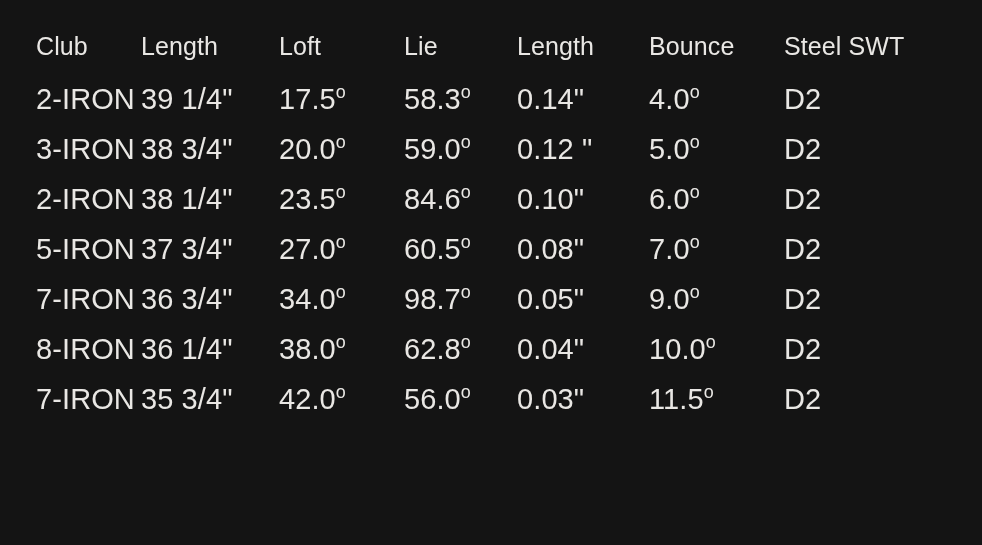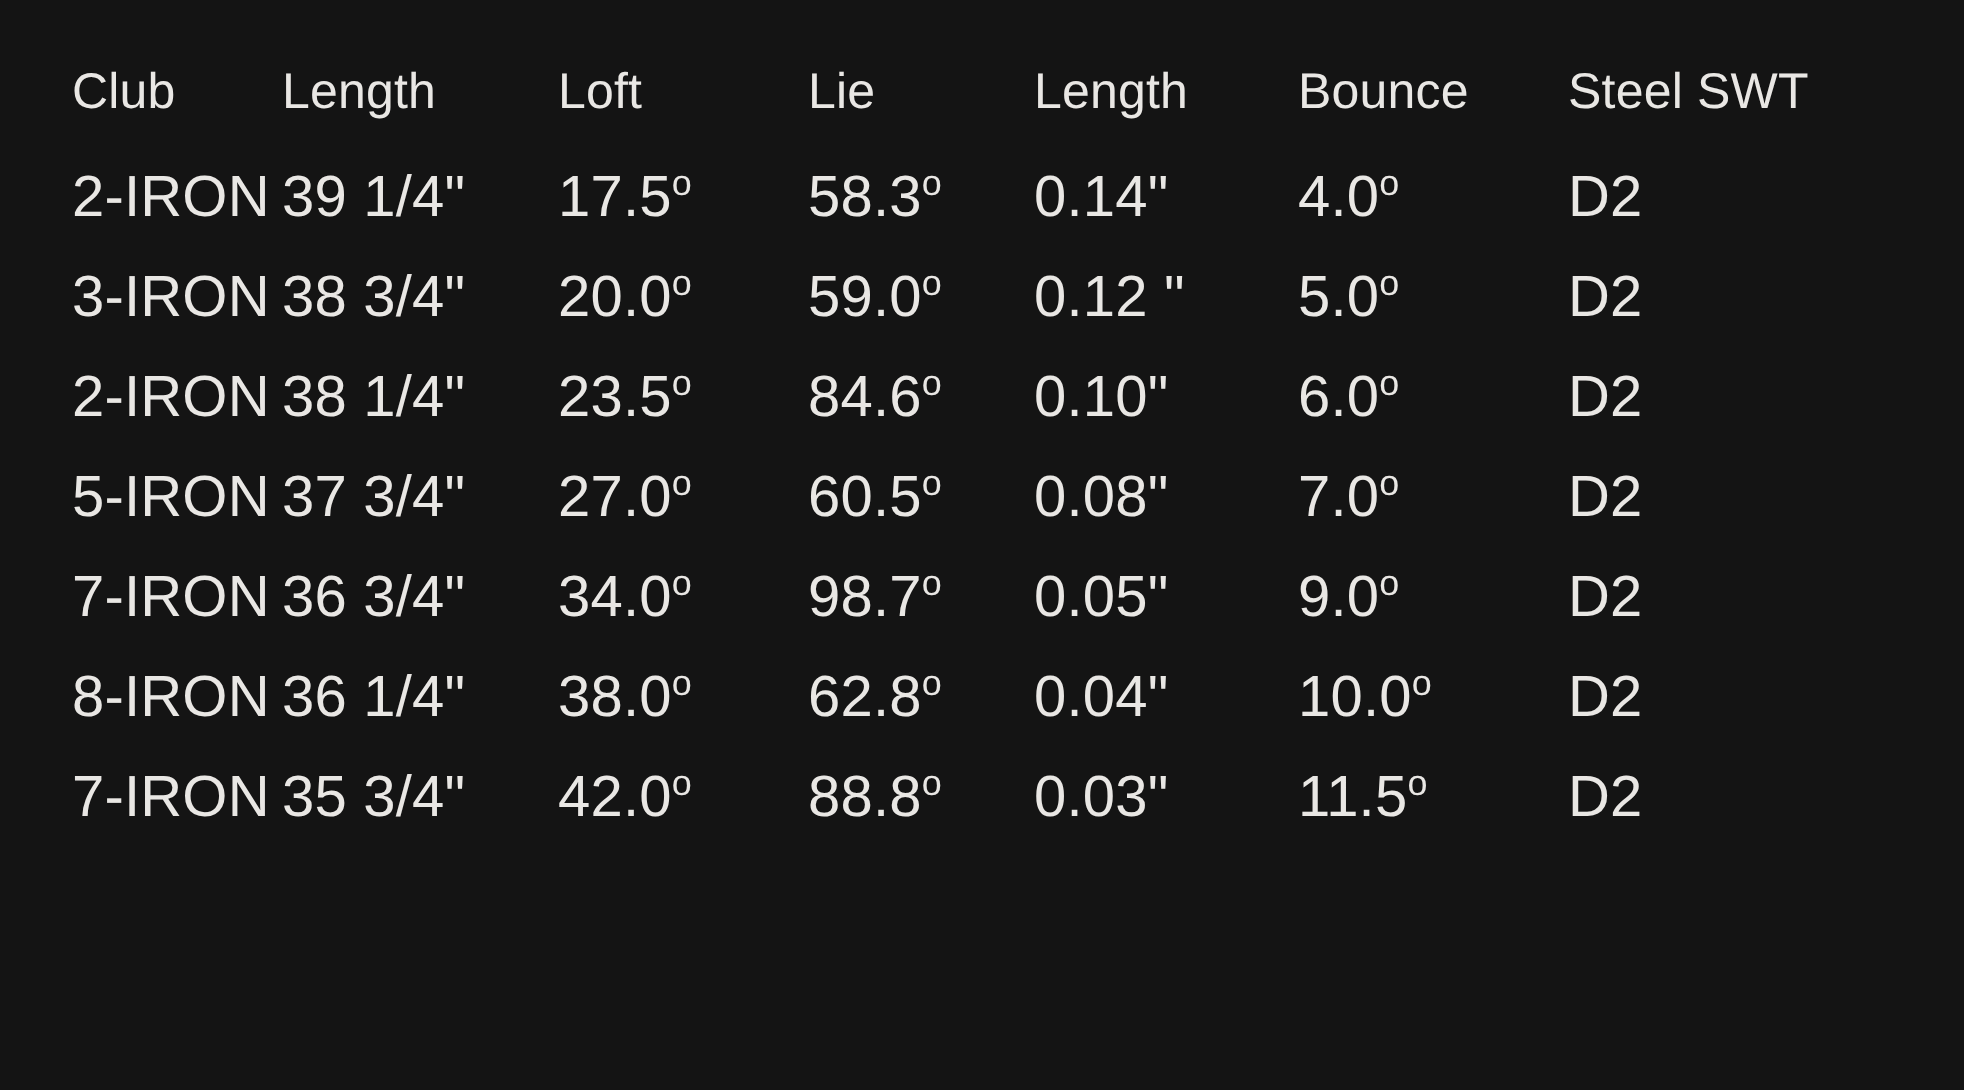--- a/index.html
+++ b/index.html
@@ -146,20 +146,20 @@
           <td><span>38.0</span><span class="deg">o</span></td>
           <td><span>62.8</span><span class="deg">o</span></td>
           <td>0.04"</td>
           <td><span>10.0</span><span class="deg">o</span></td>
           <td>D2</td>
         </tr>
         <tr>
           <td>7-IRON</td>
           <td>35 3/4"</td>
           <td><span>42.0</span><span class="deg">o</span></td>
-          <td><span>88.8</span><span class="deg">o</span></td>
+          <td><span>56.0</span><span class="deg">o</span></td>
           <td>0.03"</td>
           <td><span>11.5</span><span class="deg">o</span></td>
           <td>D2</td>
         </tr>
       </tbody>
   </table>
 </div>
 
 </body></html>

